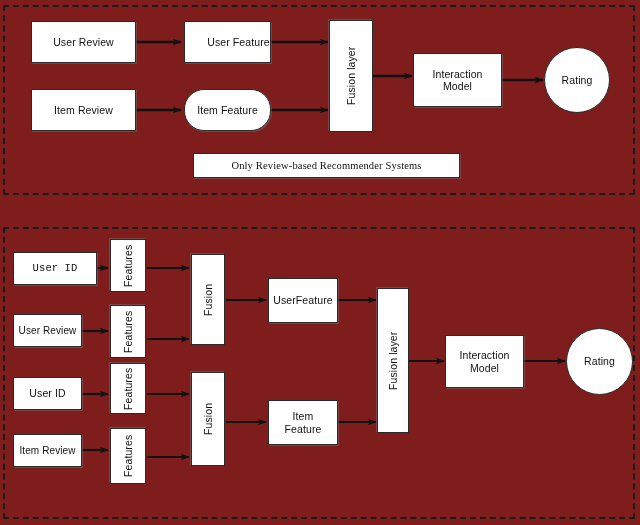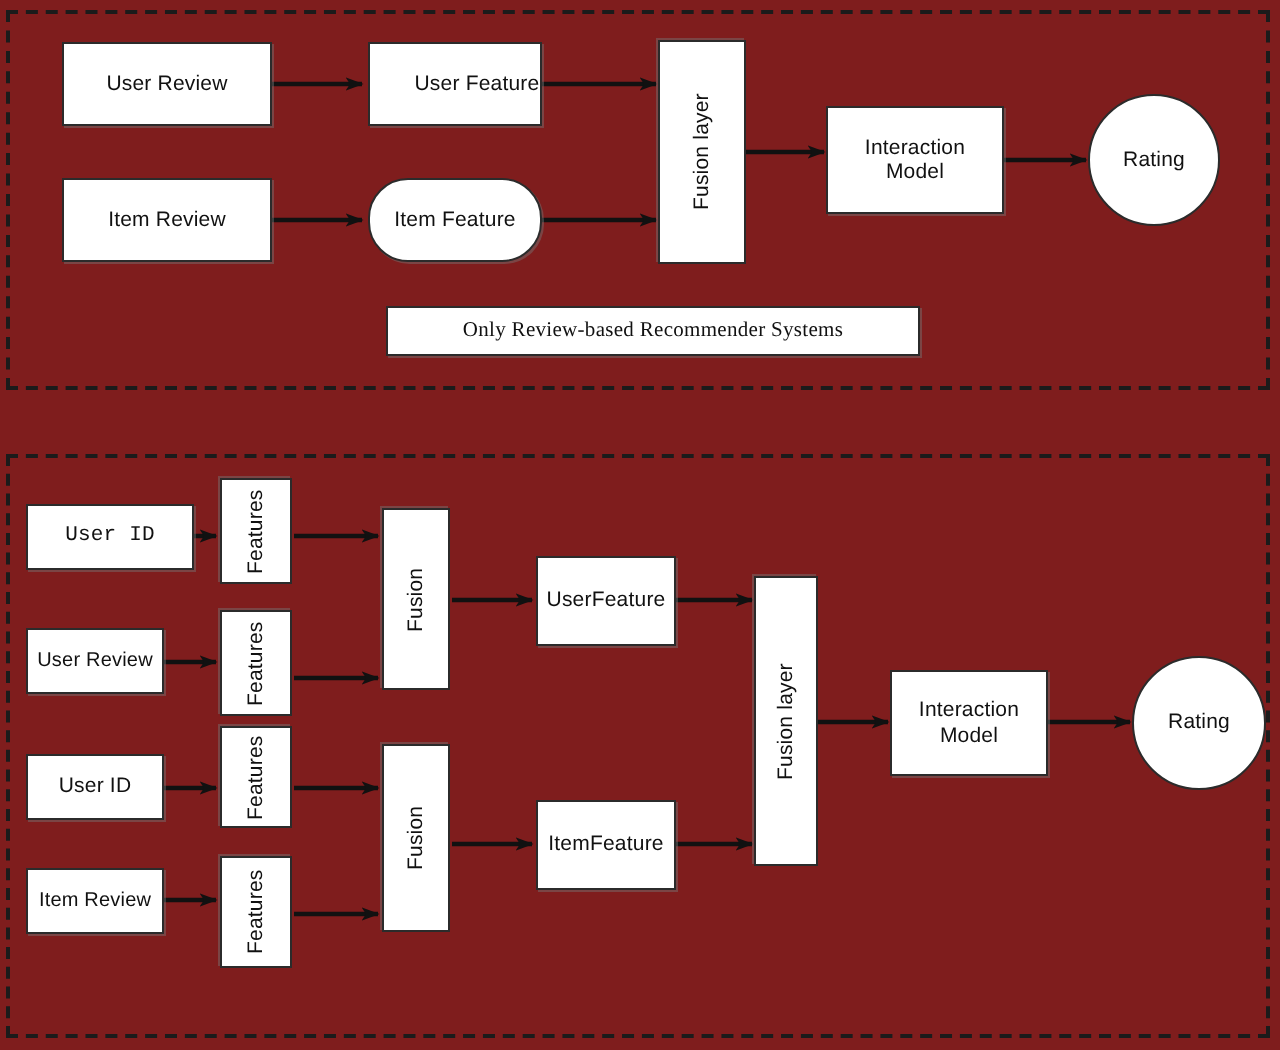--- a/index.html
+++ b/index.html
@@ -152,21 +152,21 @@
 
   <div class="node vert" style="left:191px; top:254px; width:34px; height:91px;">Fusion</div>
 
   <div class="node vert" style="left:191px; top:372px; width:34px; height:94px;">Fusion</div>
 
   <div class="node" style="left:268px; top:278px; width:70px; height:45px; flex-direction:row;">
     <span>User</span>
     <span>Feature</span>
   </div>
 
-  <div class="node" style="left:268px; top:400px; width:70px; height:45px; ">
+  <div class="node" style="left:268px; top:400px; width:70px; height:45px; flex-direction:column;">
     <span>Item</span>
     <span>Feature</span>
   </div>
 
   <div class="node vert" style="left:377px; top:288px; width:32px; height:145px;">Fusion layer</div>
 
   <div class="node" style="left:445px; top:335px; width:79px; height:53px; flex-direction:column;">
     <span>Interaction</span>
     <span>Model</span>
   </div>

